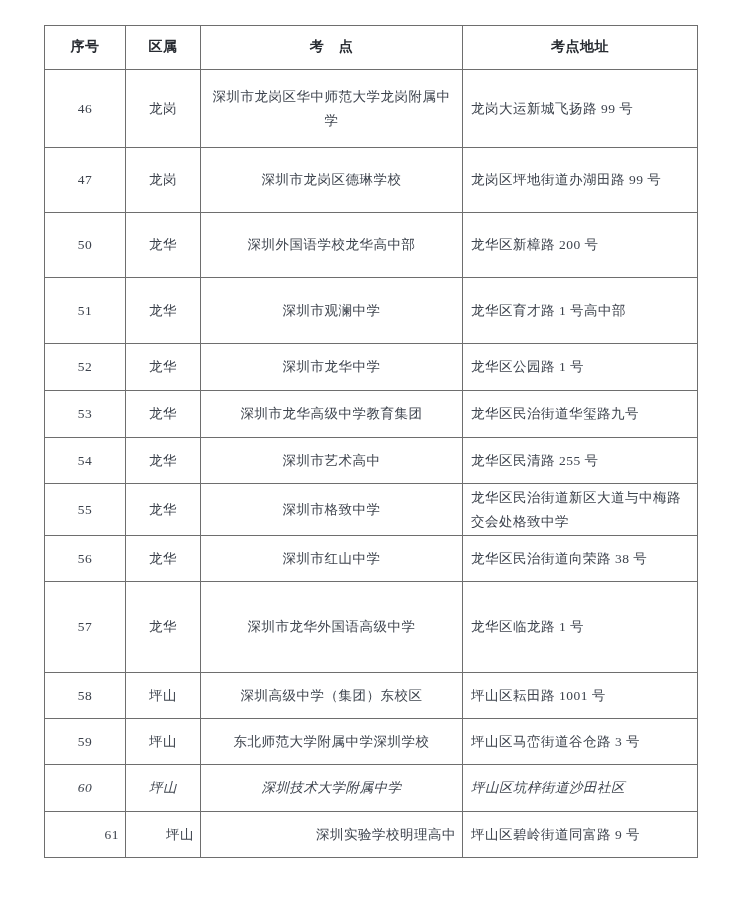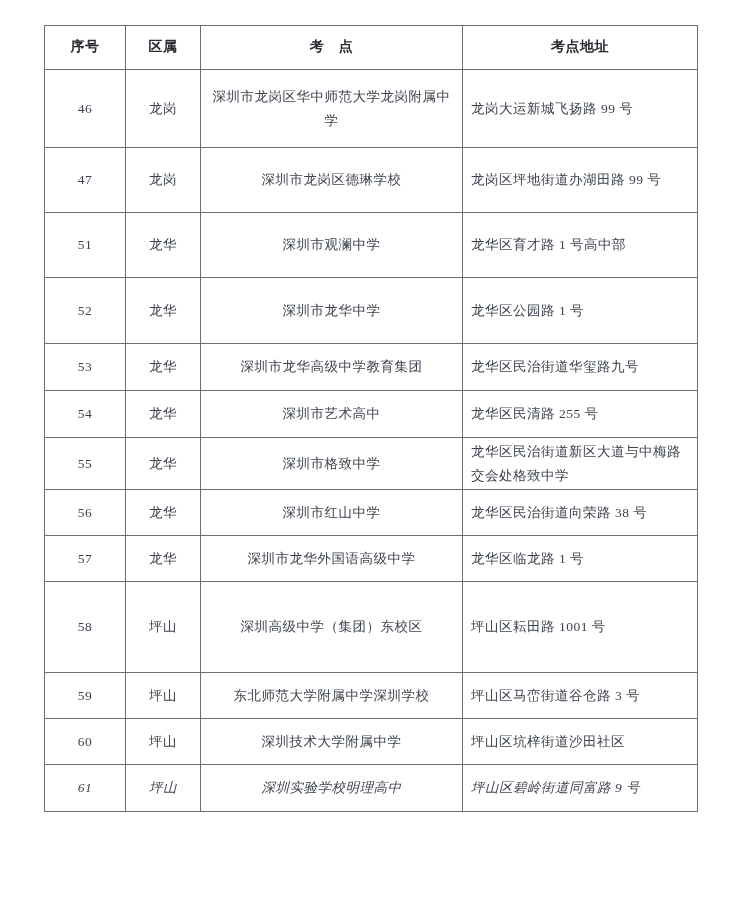--- a/index.html
+++ b/index.html
@@ -101,20 +101,26 @@
           <td>深圳市龙岗区华中师范大学龙岗附属中学</td>
           <td>龙岗大运新城飞扬路 99 号</td>
         </tr>
         <tr>
           <td>47</td>
           <td>龙岗</td>
           <td>深圳市龙岗区德琳学校</td>
           <td>龙岗区坪地街道办湖田路 99 号</td>
         </tr>
         <tr>
+          <td>50</td>
+          <td>龙华</td>
+          <td>深圳外国语学校龙华高中部</td>
+          <td>龙华区新樟路 200 号</td>
+        </tr>
+        <tr>
           <td>51</td>
           <td>龙华</td>
           <td>深圳市观澜中学</td>
           <td>龙华区育才路 1 号高中部</td>
         </tr>
         <tr>
           <td>52</td>
           <td>龙华</td>
           <td>深圳市龙华中学</td>
           <td>龙华区公园路 1 号</td>

